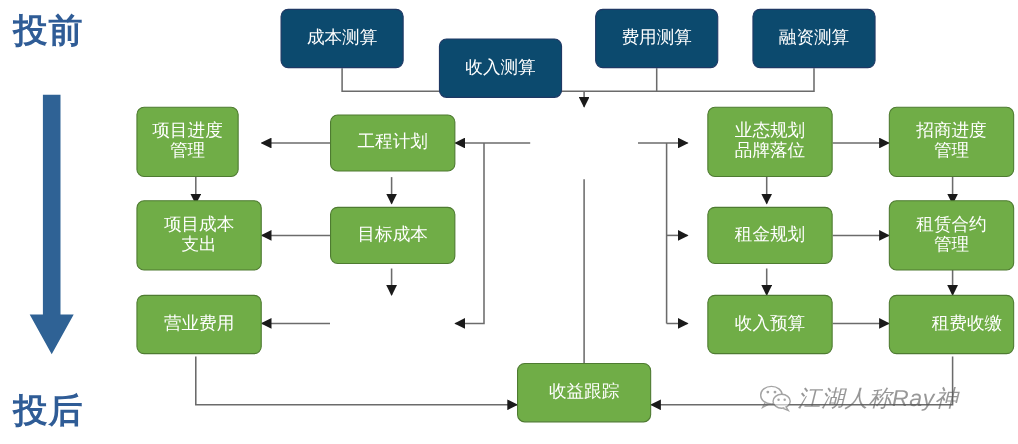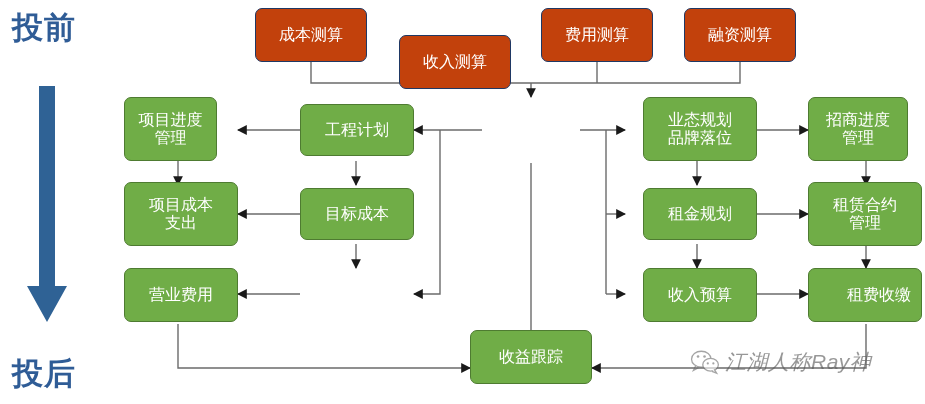--- a/index.html
+++ b/index.html
@@ -50,21 +50,21 @@
     line-height: 1.12;
     padding: 2px 4px;
     white-space: pre-line;
     z-index: 3;
   }
   .node.green {
     background: #70AD47;
     border: 1.5px solid #4E7B31;
   }
   .node.blue {
-    background: #c2410c;
+    background: #0c4a6e;
     border: 1.5px solid #1F3864;
   }
 
   svg.links {
     position: absolute;
     left: 0;
     top: 0;
     width: 925px;
     height: 404px;
     z-index: 1;
@@ -162,21 +162,21 @@
   <div class="node blue" style="left:255px;  top:8px;  width:112px; height:54px;">成本测算</div>
   <div class="node blue" style="left:399px;  top:8px;  width:112px; height:54px;margin-top:27px;">收入测算</div>
   <div class="node blue" style="left:541px;  top:8px;  width:112px; height:54px;">费用测算</div>
   <div class="node blue" style="left:684px;  top:8px;  width:112px; height:54px;">融资测算</div>
 
   <div class="node green" style="left:124px; top:97px; width:93px; height:64px;">项目进度
 管理</div>
   <div class="node green" style="left:300px; top:104px; width:114px; height:52px;">工程计划</div>
   <div class="node green" style="left:643px; top:97px; width:114px; height:64px;">业态规划
 品牌落位</div>
-  <div class="node green" style="left:808px; top:97px; width:100px; height:64px;">招商进度
+  <div class="node green" style="left:808px; top:97px; width:114px; height:64px;">招商进度
 管理</div>
 
   <div class="node green" style="left:124px; top:182px; width:114px; height:64px;">项目成本
 支出</div>
   <div class="node green" style="left:300px; top:188px; width:114px; height:52px;">目标成本</div>
   <div class="node green" style="left:643px; top:188px; width:114px; height:52px;">租金规划</div>
   <div class="node green" style="left:808px; top:182px; width:114px; height:64px;">租赁合约
 管理</div>
 
   <div class="node green" style="left:124px; top:268px; width:114px; height:54px;">营业费用</div>

